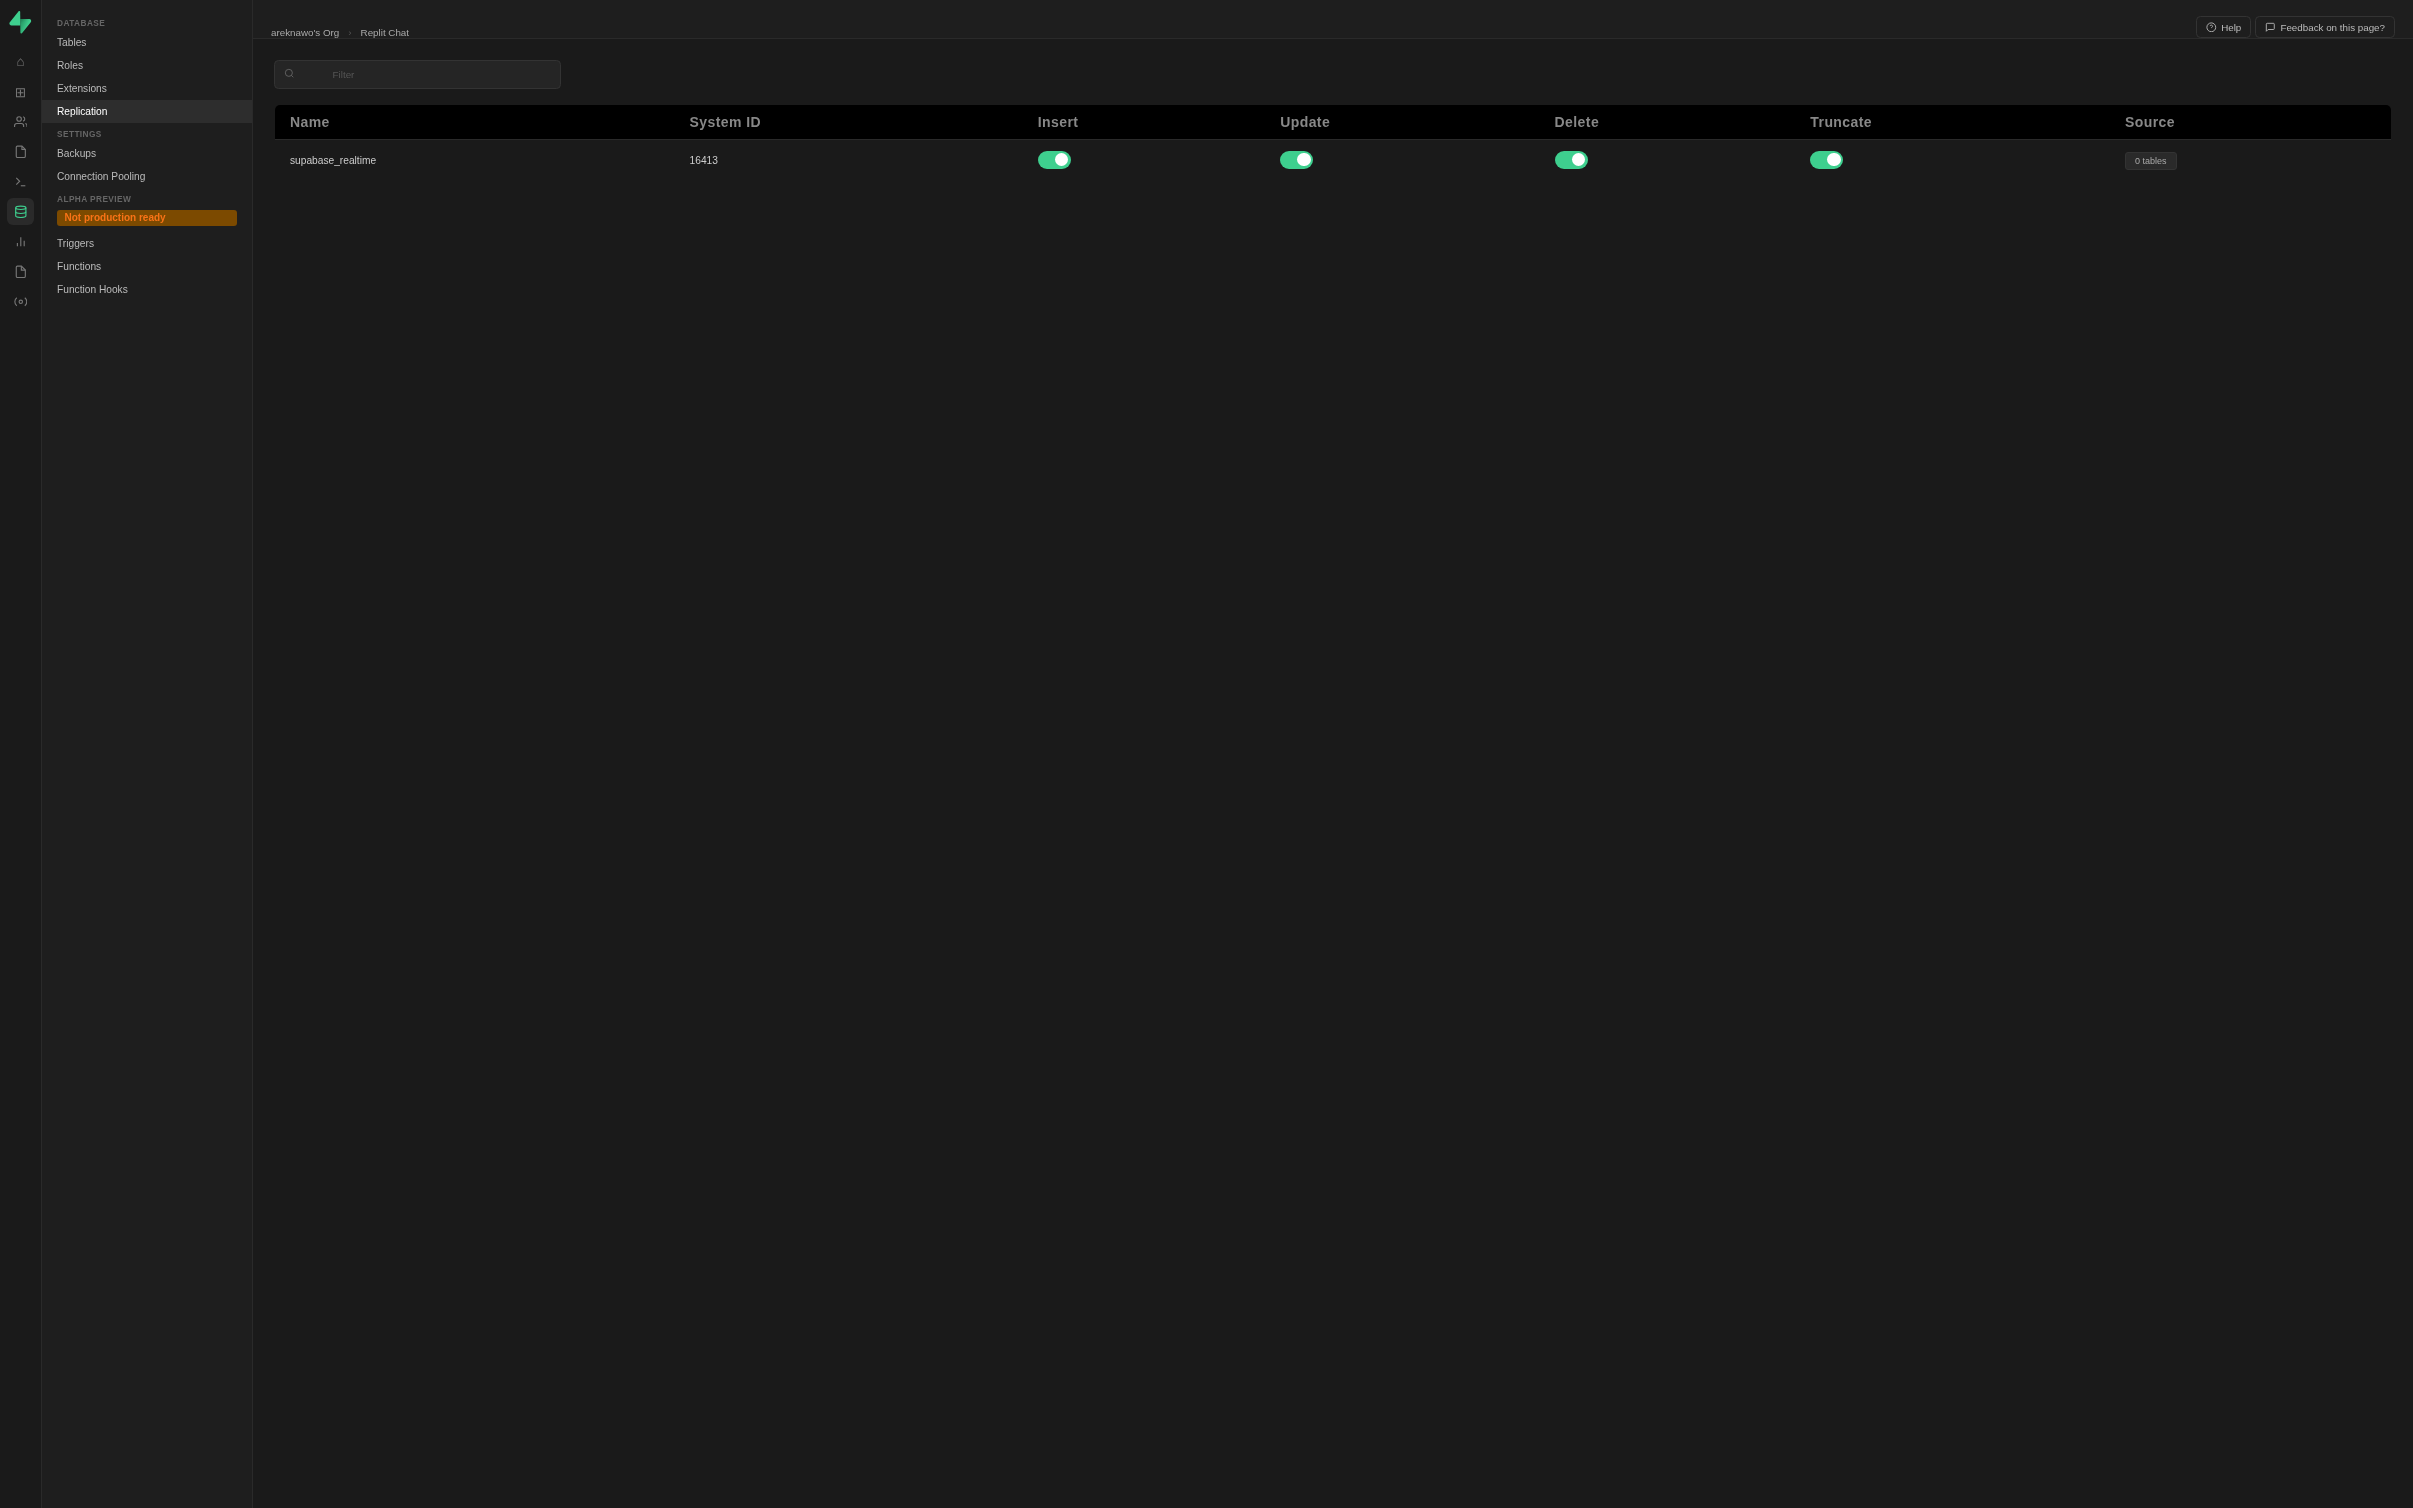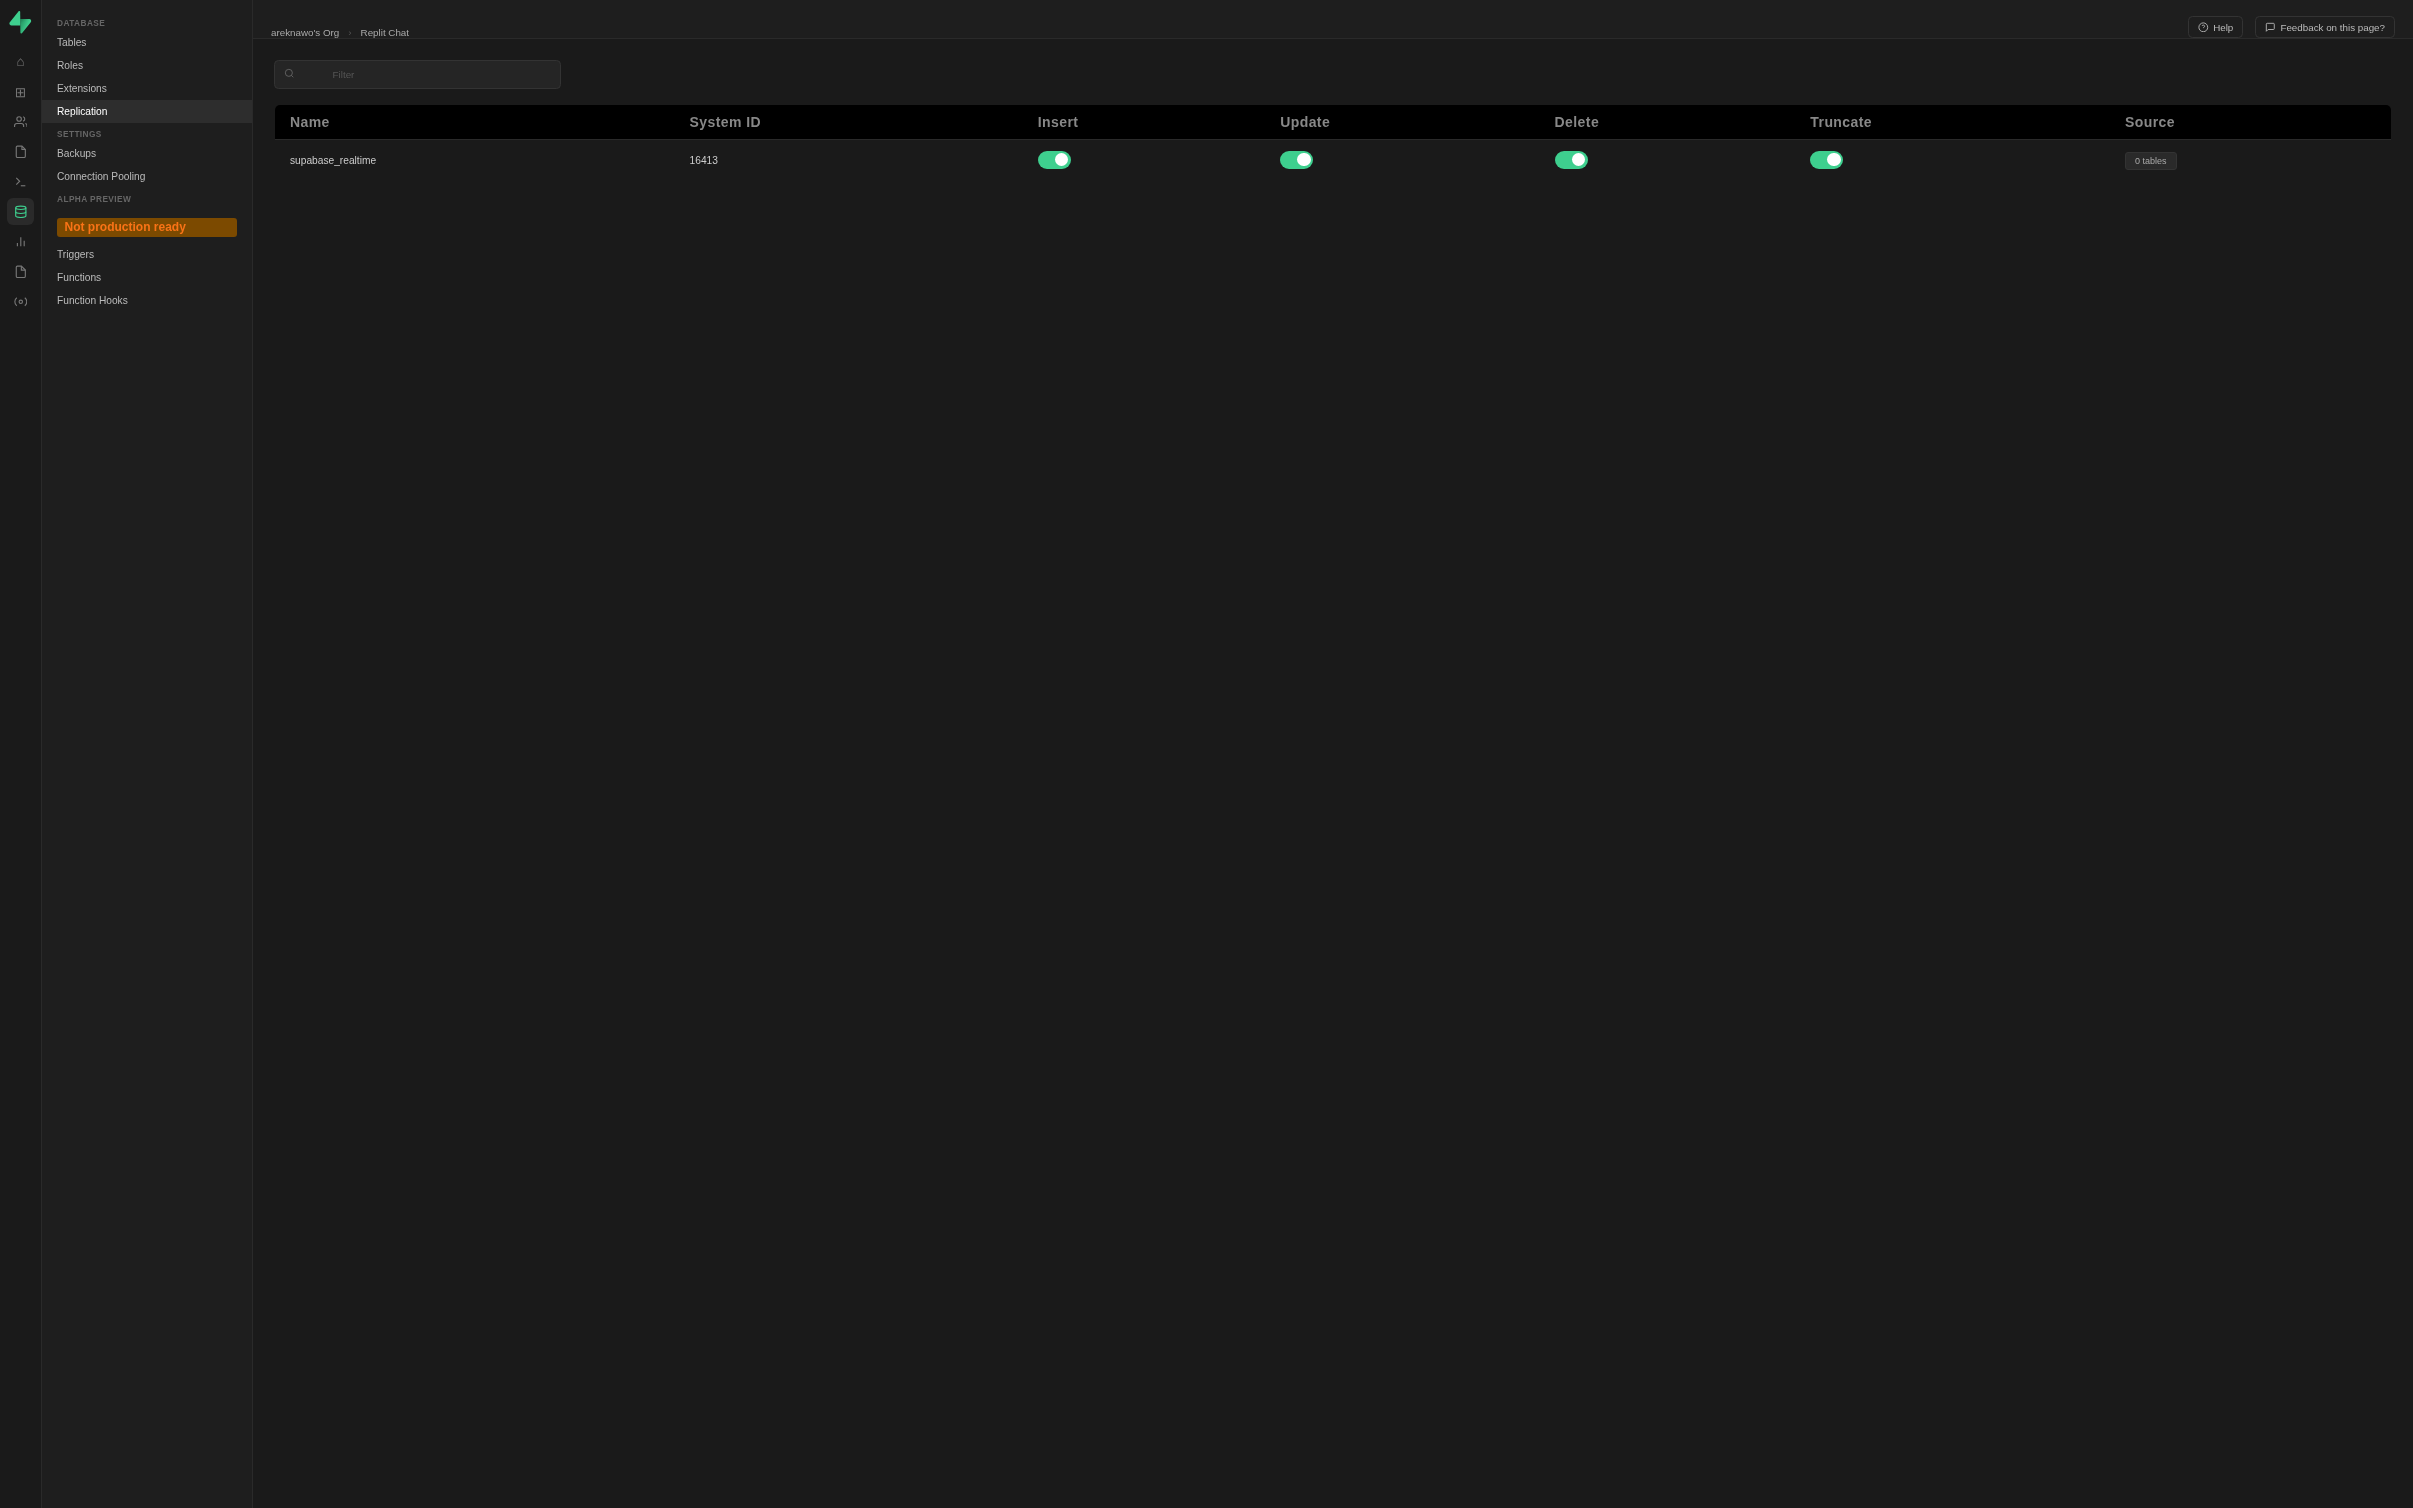--- a/index.html
+++ b/index.html
@@ -77,25 +77,25 @@
     .nav-item.active {
       background: #2d2d2d;
       color: #fff;
     }
 
     
     .alpha-badge {
       display: inline-block;
       background: #7c4a00;
       color: #f97316;
-      font-size: 12px;
+      font-size: 10px;
       font-weight: 600;
       padding: 2.3px 7.5px;
       border-radius: 3px;
-      margin: 11px 15px 6px;
+      margin: 3px 15px 6px;
     }
 
     
     .top-bar {
       height: 39px;
       background: #1e1e1e;
       display: flex;
       align-items: flex-end;
       padding: 0 18px;
       border-bottom: 0.8px solid #2a2a2a;
@@ -109,21 +109,21 @@
     }
     .breadcrumb-sep {
       color: #555;
       font-size: 9.8px;
       padding: 0 3px;
     }
     .top-bar-right {
       margin-left: auto;
       display: flex;
       align-items: center;
-      gap: 12px;
+      gap: 4px;
     }
     .top-bar-btn {
       display: flex;
       align-items: center;
       gap: 4.5px;
       color: #bbb;
       cursor: pointer;
       font-size: 9.8px;
       padding: 4.5px 9px;
       border-radius: 4.5px;

